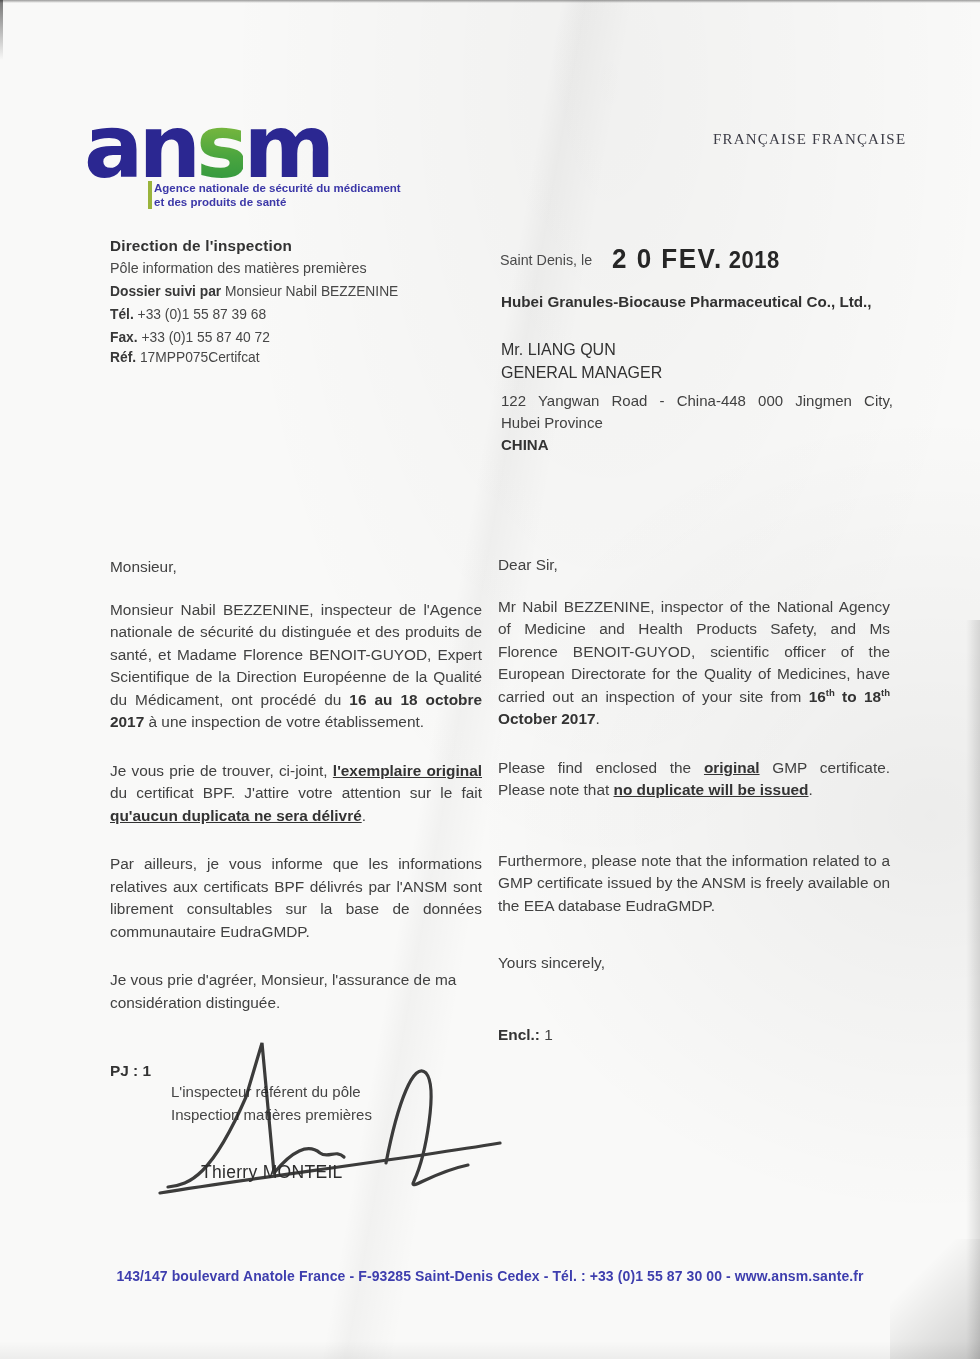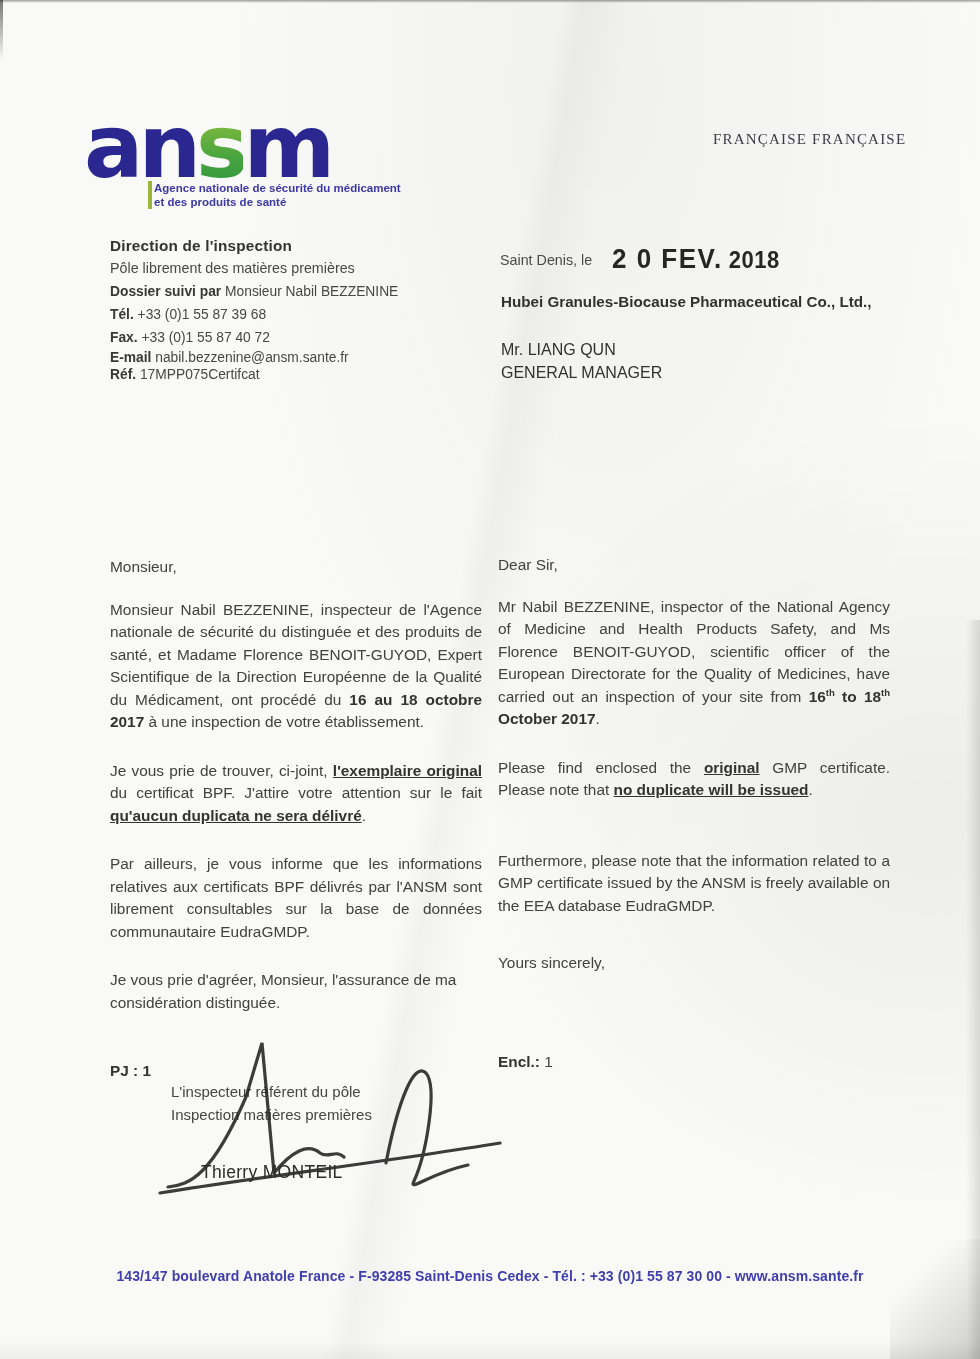--- a/index.html
+++ b/index.html
@@ -68,54 +68,58 @@
   </div>
   <div class="abs tagline" style="left:148px;top:181px;">
     <div>Agence nationale de sécurité du médicament</div>
     <div>et des produits de santé</div>
   </div>
 
   <div class="abs republique" style="left:713px;top:131px;">FRANÇAISE FRANÇAISE</div>
 
   <div class="abs sender" style="left:110px;top:234px;width:380px;">
     <div class="dept">Direction de l'inspection</div>
-    <div class="unit">Pôle librement des matières premières</div>
+    <div class="unit">Pôle information des matières premières</div>
     <div><b>Dossier suivi par</b><span> Monsieur Nabil BEZZENINE</span></div>
     <div><b>Tél.</b><span> +33 (0)1 55 87 39 68</span></div>
     <div><b>Fax.</b><span> +33 (0)1 55 87 40 72</span></div>
-    <div style="line-height:17px;"><b>E-mail</b><span> nabil.bezzenine@ansm.sante.fr</span></div>
     <div style="line-height:17px;"><b>Réf.</b><span> 17MPP075Certifcat</span></div>
   </div>
 
   <div class="abs place" style="left:500px;top:252px;">Saint Denis, le</div>
   <div class="abs stamp" style="left:612px;top:243px;">
     <span class="dm">2 0 FEV.</span>
     <span class="yr">2018</span>
   </div>
 
   <div class="abs company" style="left:501px;top:293px;width:420px;">Hubei Granules-Biocause Pharmaceutical Co., Ltd.,</div>
   <div class="abs rname" style="left:501px;top:328px;">Mr. LIANG QUN</div>
   <div class="abs rtitle" style="left:501px;top:351px;">GENERAL MANAGER</div>
+  <div class="abs addr" style="left:501px;top:390px;">
+    <div class="j">122 Yangwan Road - China-448 000 Jingmen City,</div>
+    <div>Hubei Province</div>
+    <div class="country">CHINA</div>
+  </div>
 
   <div class="abs col" style="left:110px;top:556px;width:372px;">
     <div>Monsieur,</div>
     <p class="para" style="margin-top:20px;"><span>Monsieur Nabil BEZZENINE, inspecteur de l'Agence nationale de sécurité du distinguée et des produits de santé, et Madame Florence BENOIT-GUYOD, Expert Scientifique de la Direction Européenne de la Qualité du Médicament, ont procédé du </span><span class="b">16 au 18 octobre 2017</span><span> à une inspection de votre établissement.</span></p>
     <p class="para" style="margin-top:26px;"><span>Je vous prie de trouver, ci-joint, </span><span class="bu">l'exemplaire original</span><span> du certificat BPF. J'attire votre attention sur le fait </span><span class="bu">qu'aucun duplicata ne sera délivré</span><span>.</span></p>
     <p class="para" style="margin-top:26px;">Par ailleurs, je vous informe que les informations relatives aux certificats BPF délivrés par l'ANSM sont librement consultables sur la base de données communautaire EudraGMDP.</p>
     <p class="para" style="margin-top:26px;text-align:left;">Je vous prie d'agréer, Monsieur, l'assurance de ma considération distinguée.</p>
     <div class="b" style="margin-top:46px;">PJ : 1</div>
   </div>
 
   <div class="abs col" style="left:498px;top:554px;width:392px;">
     <div>Dear Sir,</div>
     <p class="para" style="margin-top:19px;"><span>Mr Nabil BEZZENINE, inspector of the National Agency of Medicine and Health Products Safety, and Ms Florence BENOIT-GUYOD, scientific officer of the European Directorate for the Quality of Medicines, have carried out an inspection of your site from </span><span class="b">16</span><sup class="s b">th</sup><span class="b"> to 18</span><sup class="s b">th</sup><span class="b"> October 2017</span><span>.</span></p>
     <p class="para" style="margin-top:26px;"><span>Please find enclosed the </span><span class="bu">original</span><span> GMP certificate. Please note that </span><span class="bu">no duplicate will be issued</span><span>.</span></p>
     <p class="para" style="margin-top:48px;">Furthermore, please note that the information related to a GMP certificate issued by the ANSM is freely available on the EEA database EudraGMDP.</p>
     <p class="para" style="margin-top:35px;text-align:left;">Yours sincerely,</p>
-    <div style="margin-top:76px;"><span class="encl-label">Encl.:</span><span> 1</span></div>
+    <div style="margin-top:49px;"><span class="encl-label">Encl.:</span><span> 1</span></div>
   </div>
 
   <div class="abs sig-title" style="left:171px;top:1080px;">
     <div>L'inspecteur référent du pôle</div>
     <div>Inspection matières premières</div>
   </div>
   <svg class="abs sig-svg" style="left:150px;top:1035px;" width="360" height="160" viewBox="0 0 360 160">
     <g fill="none" stroke="#222" stroke-width="3.2" stroke-linecap="round" opacity="0.88">
       <path d="M18 152 C 40 150, 62 140, 96 62 L112 8 L124 138"></path>
       <path d="M124 138 C 142 116, 158 108, 170 118 C 178 124, 186 114, 194 122"></path>

